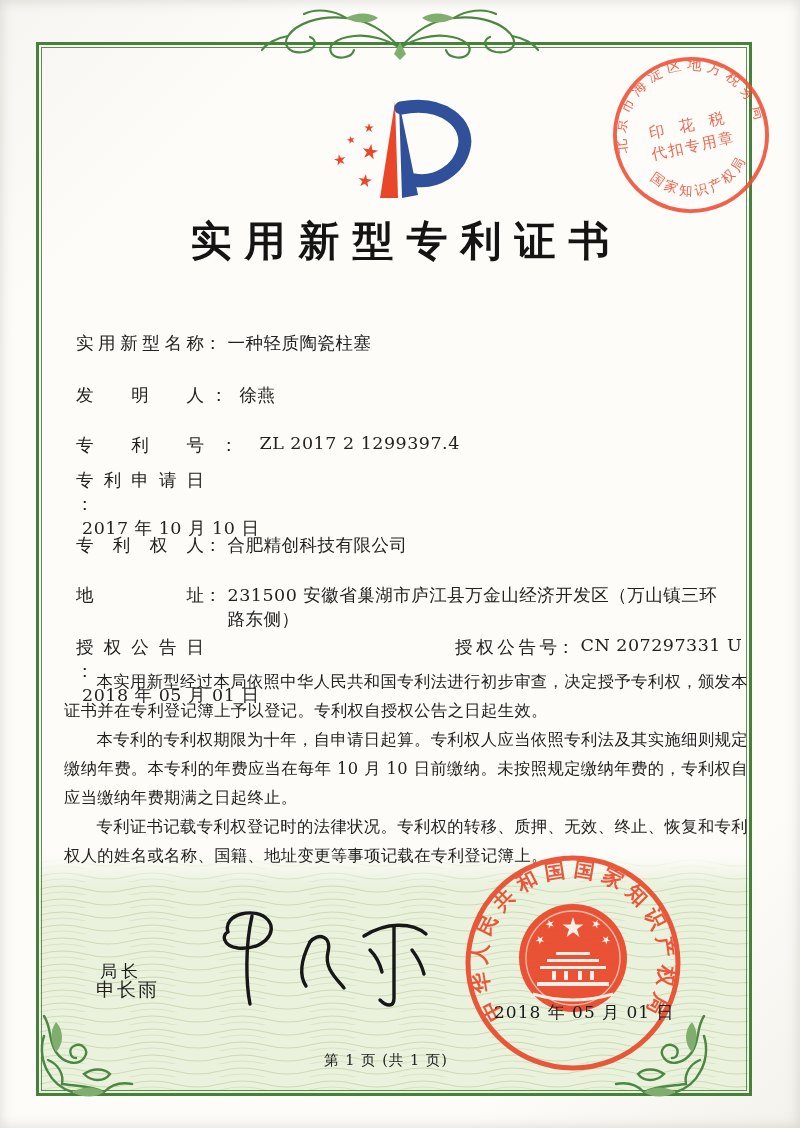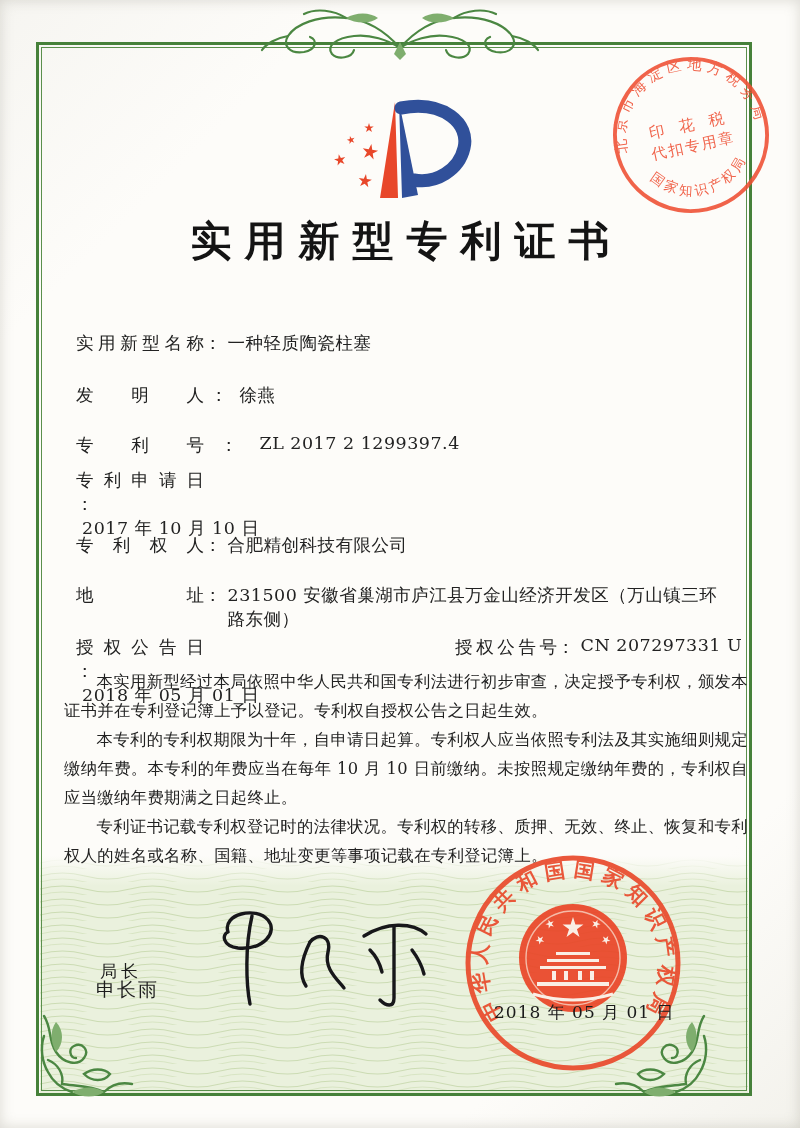--- a/index.html
+++ b/index.html
@@ -264,14 +264,15 @@
         <textPath href="#stampTop" startOffset="50%" text-anchor="middle">北京市海淀区地方税务局</textPath>
       </text>
       <text x="85" y="80" font-size="15.5" fill="#ef4f33" letter-spacing="5" text-anchor="middle" font-family="DejaVu Serif, Liberation Serif, serif">印 花 税</text>
       <text x="85" y="101" font-size="15" fill="#ef4f33" letter-spacing="2" text-anchor="middle" font-family="DejaVu Serif, Liberation Serif, serif">代扣专用章</text>
       <text font-size="13.5" fill="#ef4f33" letter-spacing="3" font-family="DejaVu Serif, Liberation Serif, serif">
         <textPath href="#stampBot" startOffset="50%" text-anchor="middle">国家知识产权局</textPath>
       </text>
     </g>
   </svg>
 
+  <div class="footer">第 1 页 (共 1 页)</div>
 
 </div>
 
 </body></html>

